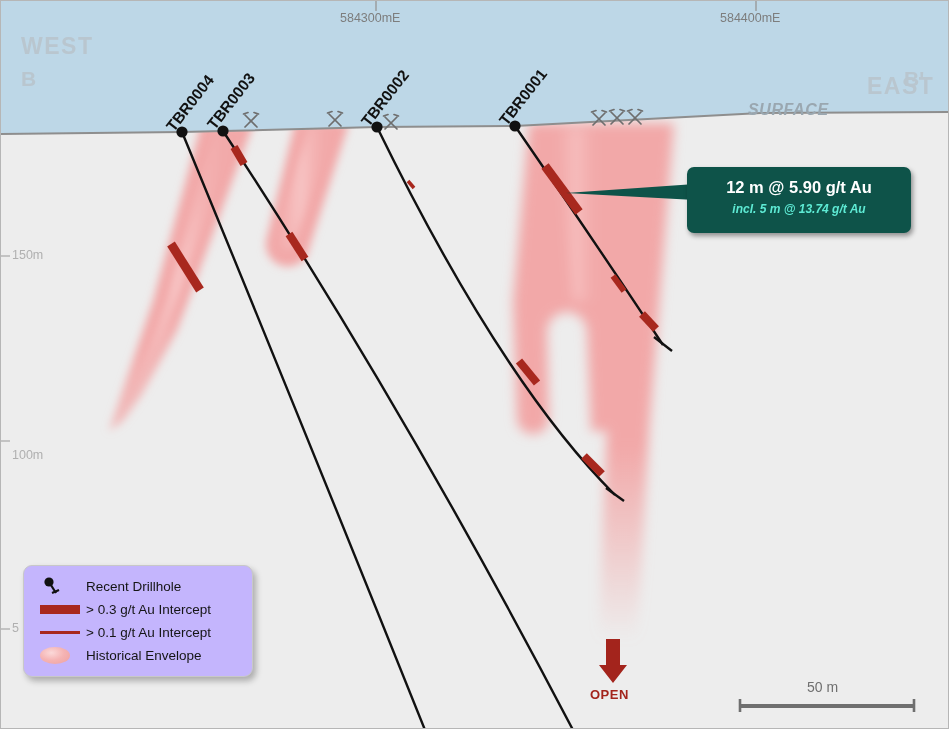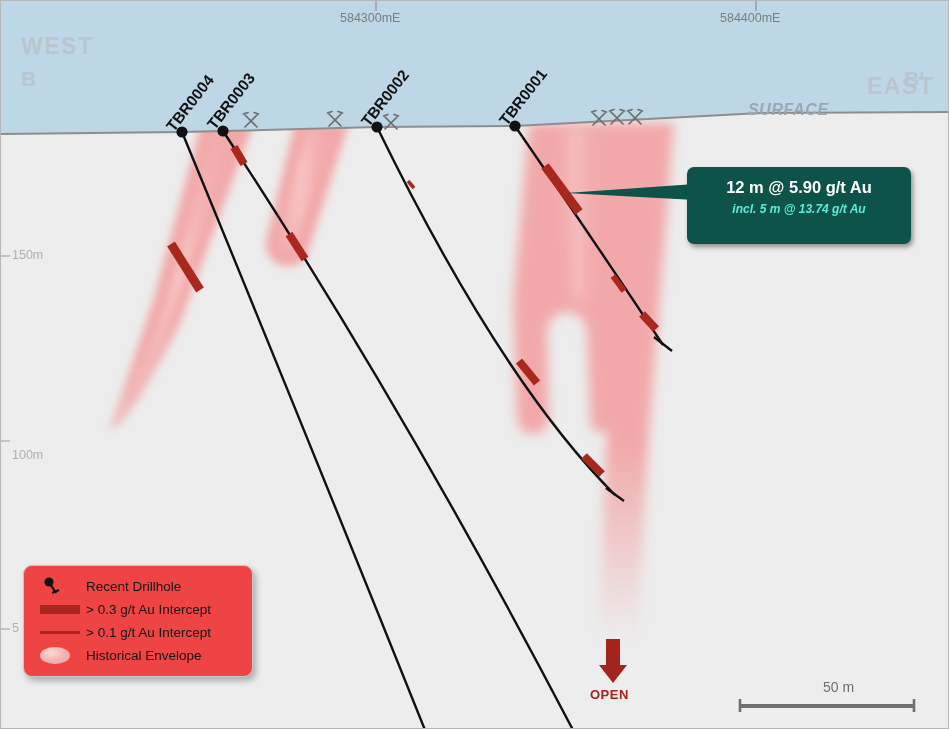--- a/index.html
+++ b/index.html
@@ -38,49 +38,49 @@
   }
   .hole-label{
     color:#111111;font-size:15.5px;font-weight:bold;
     transform-origin:0 100%;
     transform:rotate(-52deg);
   }
   .open-label{
     color:#a3241c;font-size:13px;font-weight:bold;letter-spacing:.5px;
   }
   .scale-label{
-    color:#6f6f6f;font-size:14px;margin-left:16px;
+    color:#6f6f6f;font-size:14px;
   }
 
   
   #callout{
     position:absolute;
     left:686px;top:166px;
     width:224px;
     background:#0e5349;
     border-radius:7px;
-    padding:10px 11px 24px 11px;
+    padding:10px 11px 13px 11px;
     box-shadow:2px 3px 5px rgba(0,0,0,.40);
     text-align:center;
     box-sizing:border-box;
   }
   #callout .l1{
     color:#ffffff;font-size:16.5px;font-weight:bold;line-height:21px;
   }
   #callout .l2{
     color:#5eead4;font-size:12px;font-weight:bold;font-style:italic;
     line-height:22px;
   }
 
   
   #legend{
     position:absolute;
     left:22px;top:564px;
     width:230px;
-    background:#ef4444;
+    background:#c4b5fd;
     border:1px solid #c8c8c8;
     border-radius:9px;
     box-shadow:3px 4px 6px rgba(0,0,0,.28);
     padding:9px 0 9px 0;
     box-sizing:border-box;
   }
   .leg-row{
     display:flex;align-items:center;
     height:23px;
     padding-left:16px;

